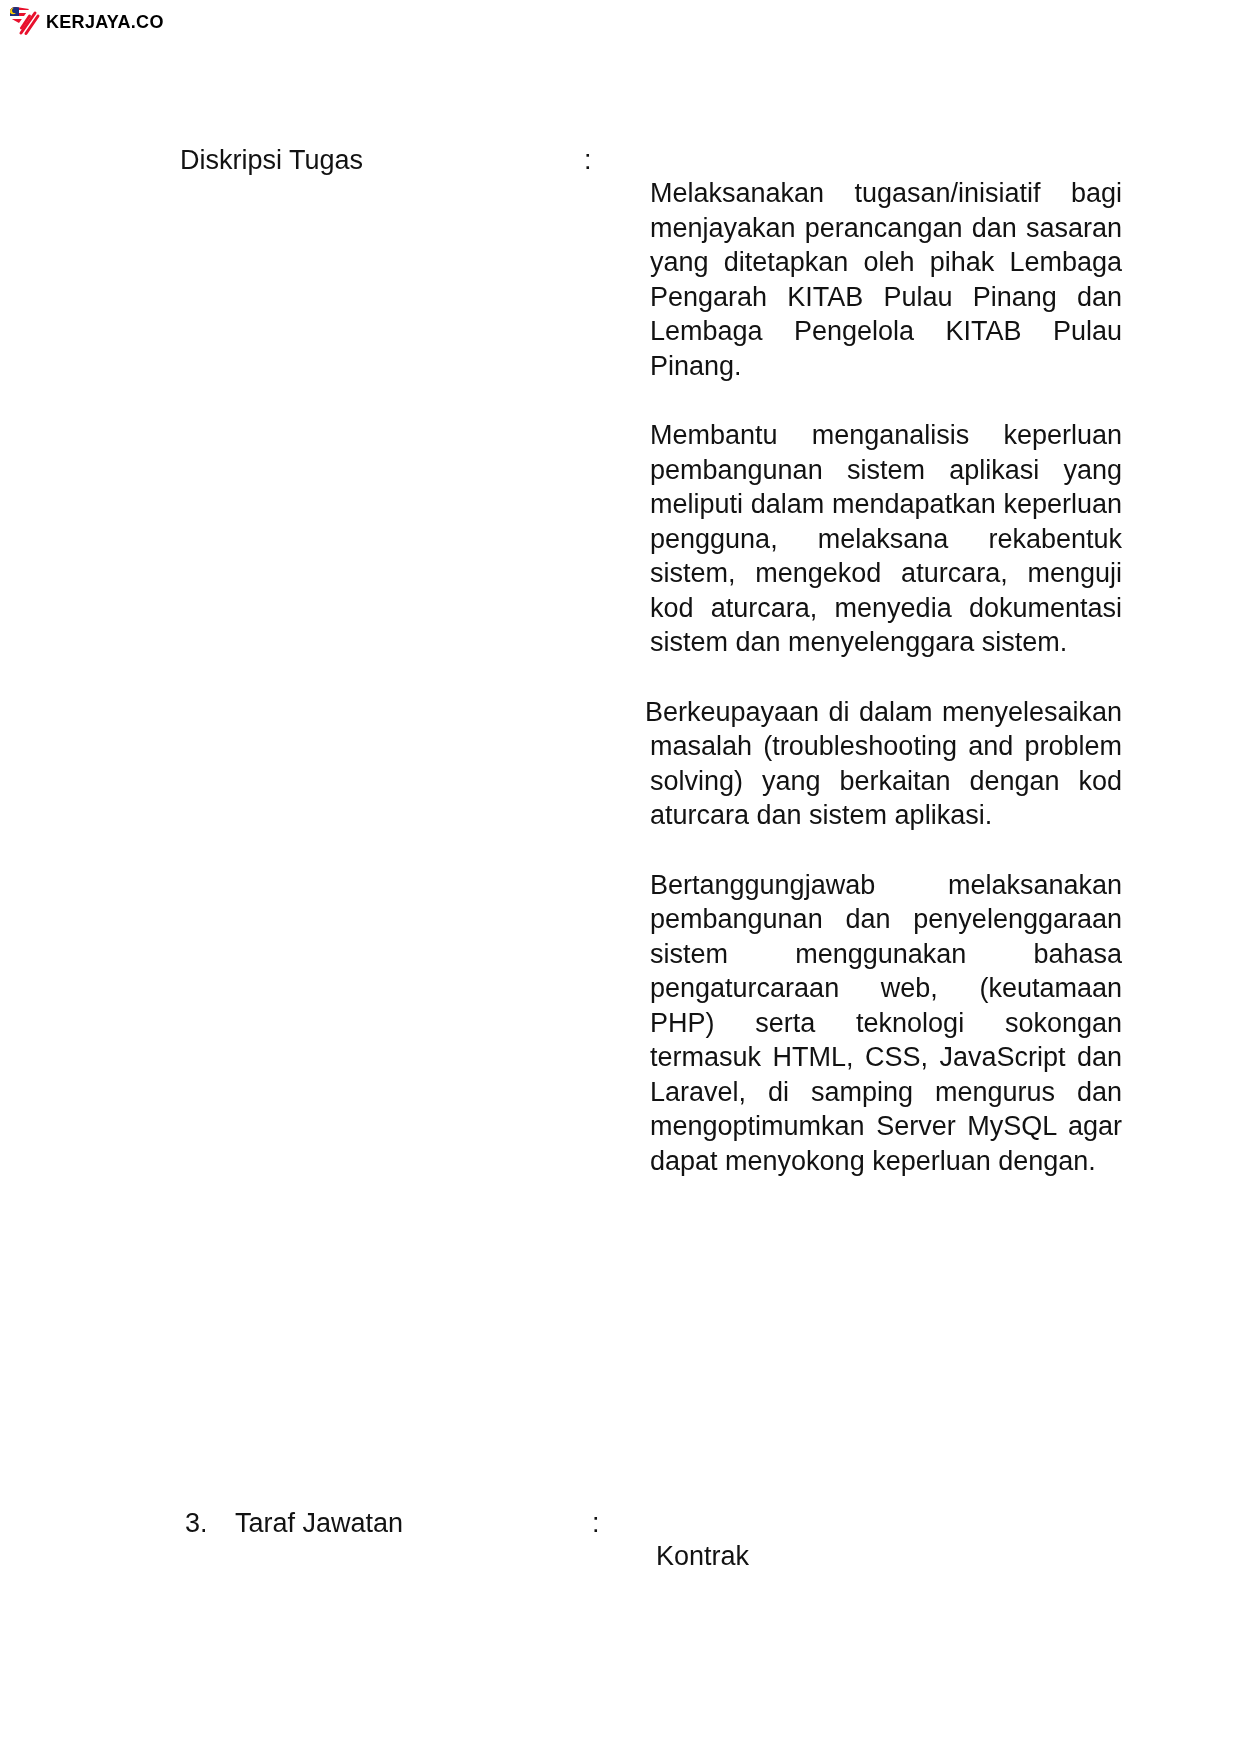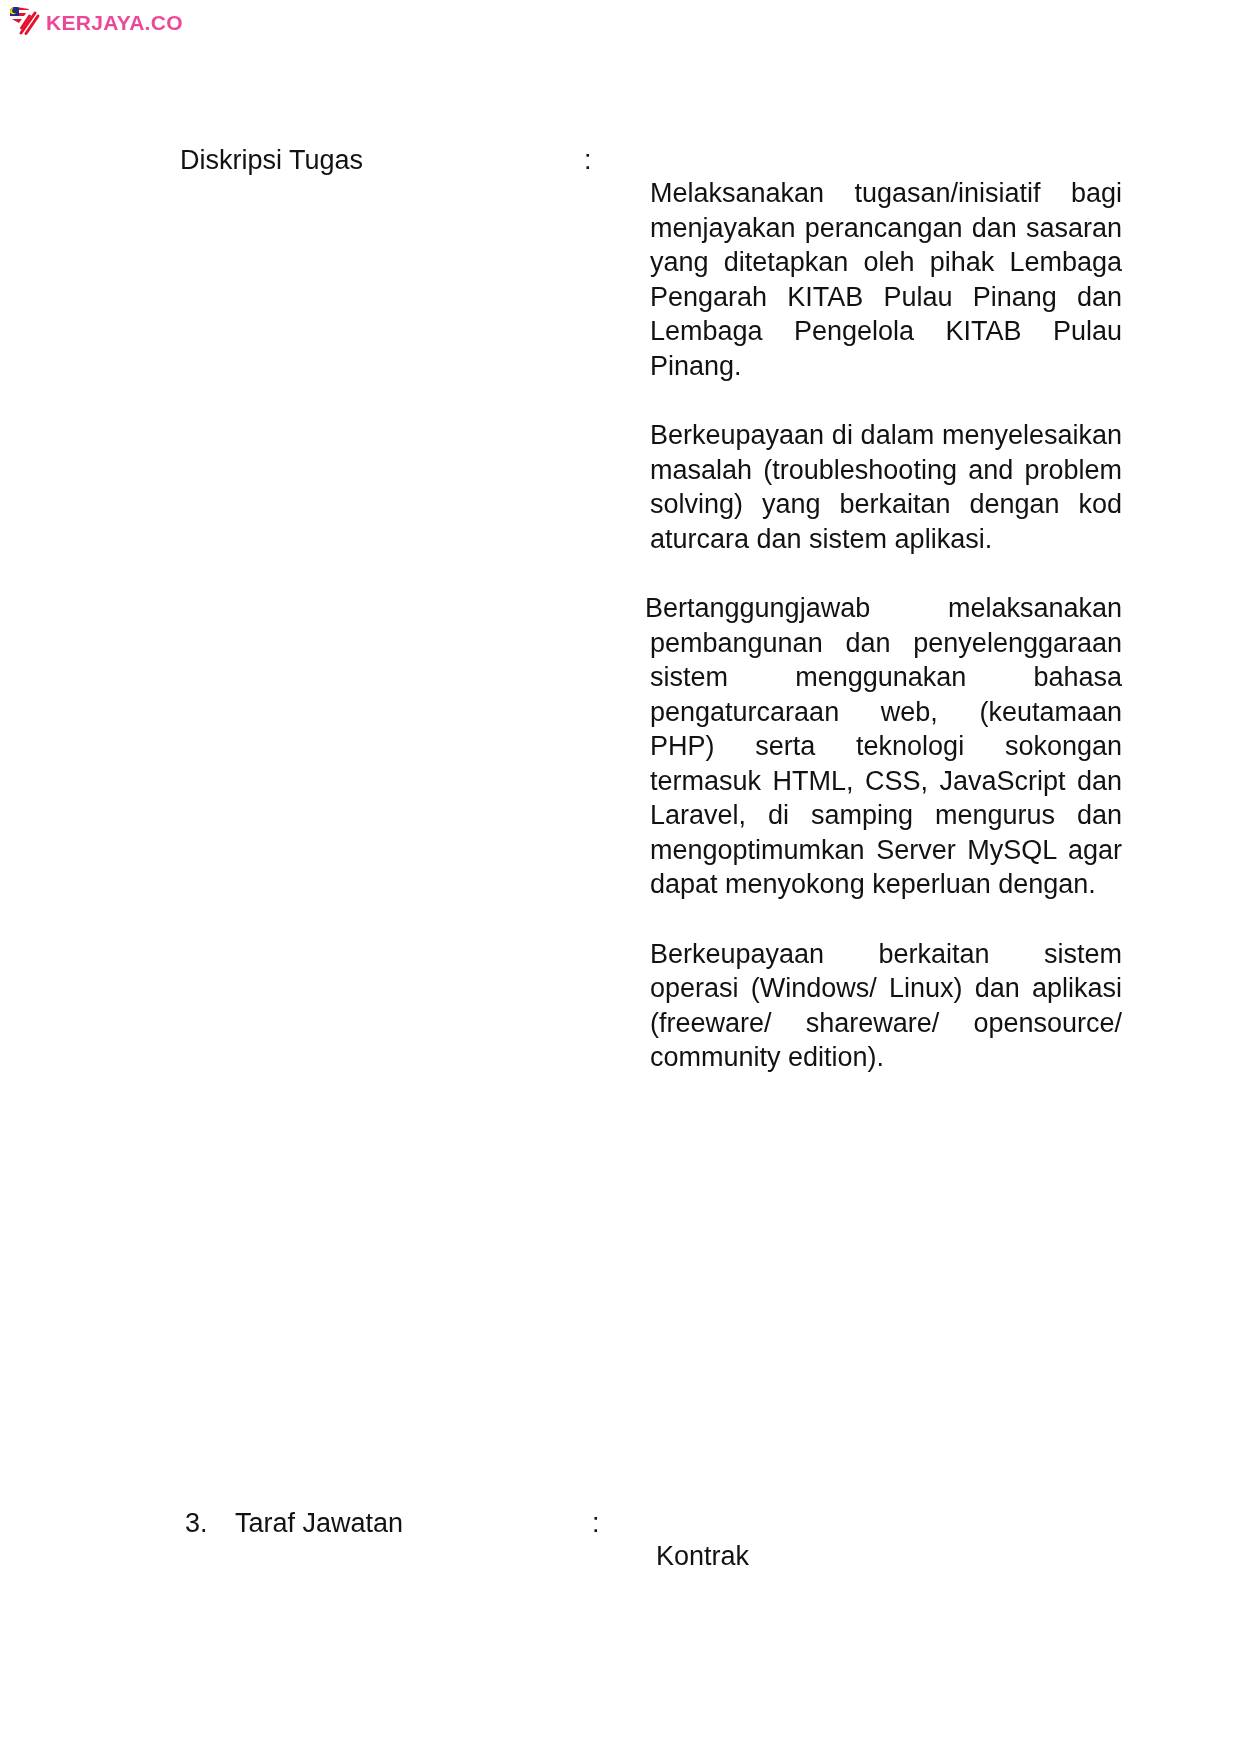--- a/index.html
+++ b/index.html
@@ -25,24 +25,24 @@
     height: 34px;
   }
   .logo {
     display: flex;
     align-items: center;
     gap: 4px;
     cursor: pointer;
   }
   .logo svg { display: block; }
   .brand {
-    font-size: 21px;
+    font-size: 18px;
     font-weight: 700;
     letter-spacing: 0.3px;
-    color: #ec4899;
+    color: #000000;
     line-height: 1;
     padding-top: 2px;
   }
 
   
   .doc-row { position: absolute; left: 0; width: 1241px; font-size: 27px; line-height: 34.5px; }
 
   .row-description { top: 143px; }
   .row-taraf { top: 1506px; }
 
@@ -115,23 +115,23 @@
     </div>
   </header>
 
   <main>
 
     <section class="doc-row row-description">
       <div class="field-label">Diskripsi Tugas</div>
       <div class="colon">:</div>
       <div class="field-value">
         <p>Melaksanakan tugasan/inisiatif bagi menjayakan perancangan dan sasaran yang ditetapkan  oleh pihak Lembaga Pengarah KITAB Pulau Pinang dan Lembaga Pengelola KITAB Pulau Pinang.</p>
+        <p>Membantu menganalisis keperluan pembangunan sistem aplikasi yang meliputi dalam mendapatkan keperluan pengguna, melaksana rekabentuk sistem, mengekod aturcara, menguji kod aturcara, menyedia dokumentasi sistem dan menyelenggara sistem.</p>
         <p>Berkeupayaan di dalam menyelesaikan masalah (troubleshooting and problem solving) yang berkaitan dengan kod aturcara dan sistem aplikasi.</p>
         <p>Bertanggungjawab melaksanakan pembangunan dan penyelenggaraan sistem menggunakan bahasa pengaturcaraan web, (keutamaan PHP) serta teknologi sokongan termasuk HTML, CSS, JavaScript dan Laravel, di samping mengurus dan mengoptimumkan Server MySQL agar dapat menyokong keperluan dengan.</p>
-        <p>Berkeupayaan berkaitan sistem operasi (Windows/ Linux) dan aplikasi (freeware/ shareware/ opensource/ community edition).</p>
       </div>
     </section>
 
     <section class="doc-row row-taraf">
       <div class="field-number">3.</div>
       <div class="field-label">Taraf  Jawatan</div>
       <div class="colon">:</div>
       <div class="field-value">Kontrak</div>
     </section>
 

